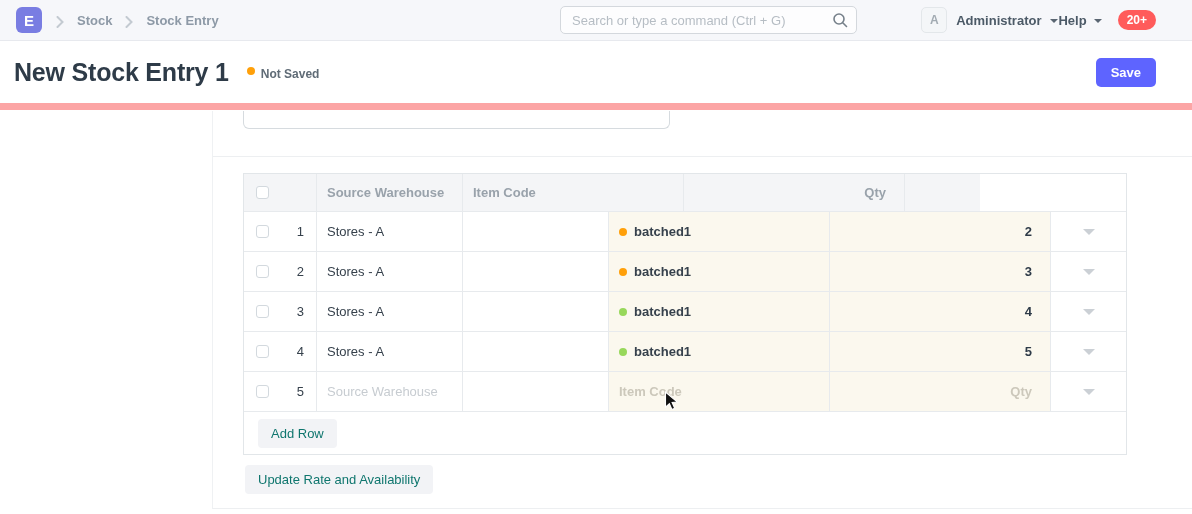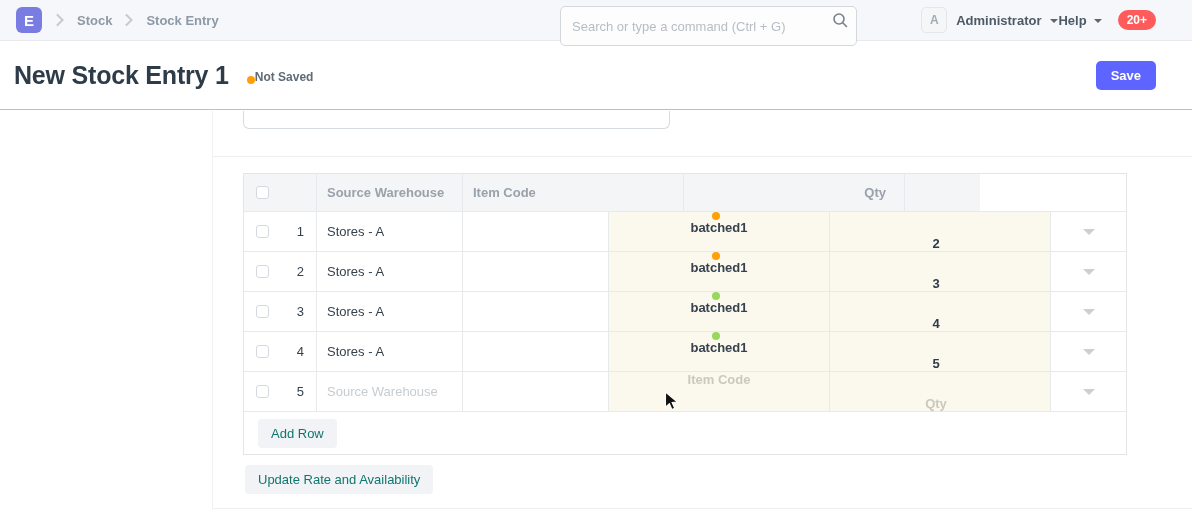--- a/index.html
+++ b/index.html
@@ -15,25 +15,25 @@
     position:relative; height:41px; background:#f6f7fa;
     border-bottom:1px solid #e7e9ee;
     display:flex; align-items:center; padding:0 36px 0 16px;
   }
   .logo {
     width:26px; height:26px; border-radius:6px; background:#797de2;
     color:#fff; font-weight:700; font-size:15px;
     display:flex; align-items:center; justify-content:center;
     flex:0 0 auto; cursor:pointer;
   }
-  .crumbs { display:flex; align-items:center; gap:13px; margin-left:14px; }
+  .crumbs { display:flex; align-items:flex-end; gap:13px; margin-left:14px; }
   .crumb { color:#8d99a6; font-weight:600; font-size:13px; cursor:pointer; }
   .chev { display:flex; align-items:center; }
 
-  .search-wrap { position:absolute; left:560px; top:6px; width:297px; height:40px; }
+  .search-wrap { position:absolute; left:560px; top:6px; width:297px; height:28px; }
   .search-input {
     width:100%; height:100%; border:1px solid #d4d8dd; border-radius:5px;
     background:#fdfdfe; padding:0 32px 0 11px; font-size:13px;
     font-family:"Liberation Sans", sans-serif; color:#36414c; outline:none;
   }
   .search-input::placeholder { color:#b6bdc4; }
   .search-icon { position:absolute; right:9px; top:6px; }
 
   .nav-right { margin-left:auto; display:flex; align-items:center; }
   .avatar {
@@ -47,25 +47,25 @@
     width:0; height:0; border-left:4px solid transparent; border-right:4px solid transparent;
     border-top:4px solid #5a6672; margin-top:2px;
   }
   .badge {
     background:#ff5b5b; color:#fff; font-size:12px; font-weight:700;
     border-radius:10px; padding:4px 9px; line-height:1; cursor:pointer;
   }
 
   
   .page-head {
-    height:69px; background:#fff; border-bottom:1px solid #fca5a5;
+    height:69px; background:#fff; border-bottom:7px solid #fca5a5;
     display:flex; align-items:center; padding:0 36px 0 14px;
   }
   .page-title { font-size:25px; font-weight:600; color:#2e3b48; letter-spacing:-0.2px; }
-  .indicator { display:flex; align-items:flex-end; margin-left:18px; margin-top:4px; }
+  .indicator { display:flex; align-items:flex-start; gap:6px; margin-left:18px; margin-top:4px; }
   .ind-dot { width:8px; height:8px; border-radius:50%; background:#ffa00a; }
   .ind-label { font-size:12px; font-weight:700; color:#5f6b76; }
   .save-btn {
     margin-left:auto; background:#5e64ff; border:none; color:#fff;
     font-family:"Liberation Sans", sans-serif;
     font-size:13px; font-weight:600; padding:7px 15px; border-radius:5px; cursor:pointer;
   }
 
   
   .form-container {
@@ -86,21 +86,21 @@
     border-right:1px solid #e7eaed; overflow:hidden; white-space:nowrap;
   }
   .g-head .g-cell { height:37px; background:#f4f5f7; color:#99a2ab; font-weight:600; }
   .c-sel   { width:73px;  justify-content:space-between; padding:0 12px; }
   .c-src   { width:146px; }
   .c-tgt   { width:146px; }
   .c-item  { width:221px; }
   .c-qty   { width:221px; justify-content:flex-end; padding-right:18px; }
   .c-arrow { width:75px;  border-right:none; justify-content:center; cursor:pointer; }
 
-  .g-body .c-item, .g-body .c-qty { background:#fbf8ee;flex-direction:column; }
+  .g-body .c-item, .g-body .c-qty { background:#fbf8ee; }
   .row-num { color:#36414c; font-size:13px; }
   .cell-text { color:#36414c; font-size:13px; }
   .item-text { color:#36414c; font-size:13px; font-weight:600; }
   .qty-text { color:#2e3b48; font-size:13px; font-weight:600; }
   .dot { width:8px; height:8px; border-radius:50%; margin-right:7px; flex:0 0 auto; }
 
   .ph  { color:#c7ccd1; font-weight:400; }
   .ph-warm { color:#ccc8bb; font-weight:600; }
 
   .checkbox {

